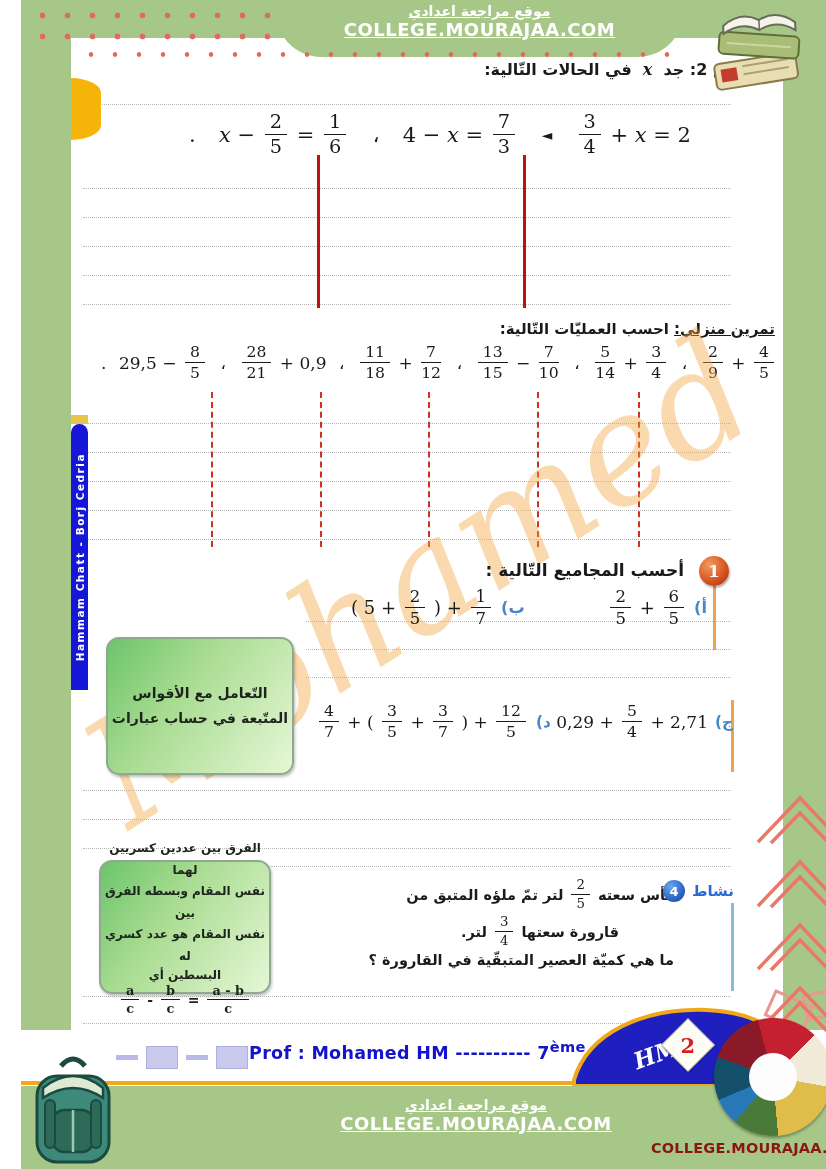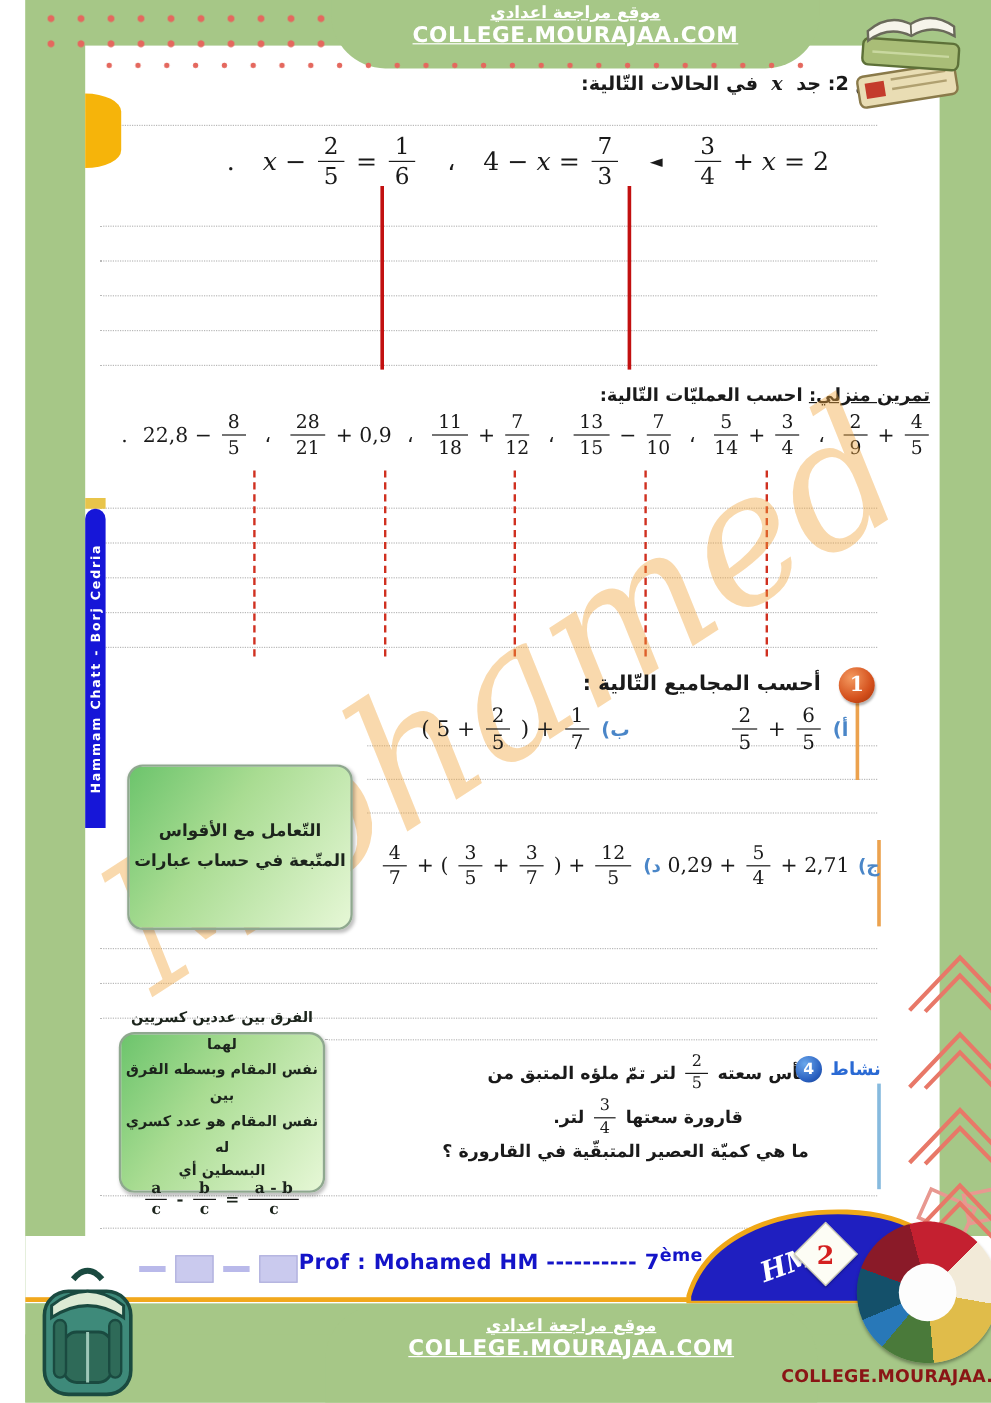--- a/index.html
+++ b/index.html
@@ -189,21 +189,21 @@
 
   <div class="artitle" style="right:72px;top:320px;font-size:15px;">
     <span class="under">تمرين منزلي:</span><span> احسب العمليّات التّالية:</span>
   </div>
 
   <div class="eqrow" style="left:80px;top:344px;width:676px;font-size:17px;">
     <span class="expr">
         <span class="mt">.</span>
       </span>
     <span class="expr">
-        <span class="mt">22,8 − </span>
+        <span class="mt">29,5 − </span>
         <span class="frac"><span class="fn">8</span><span class="fd">5</span></span>
       </span>
     <span class="expr">
         <span class="mt">،</span>
       </span>
     <span class="expr">
         <span class="frac"><span class="fn">28</span><span class="fd">21</span></span>
         <span class="mt"> + 0,9</span>
       </span>
     <span class="expr">

